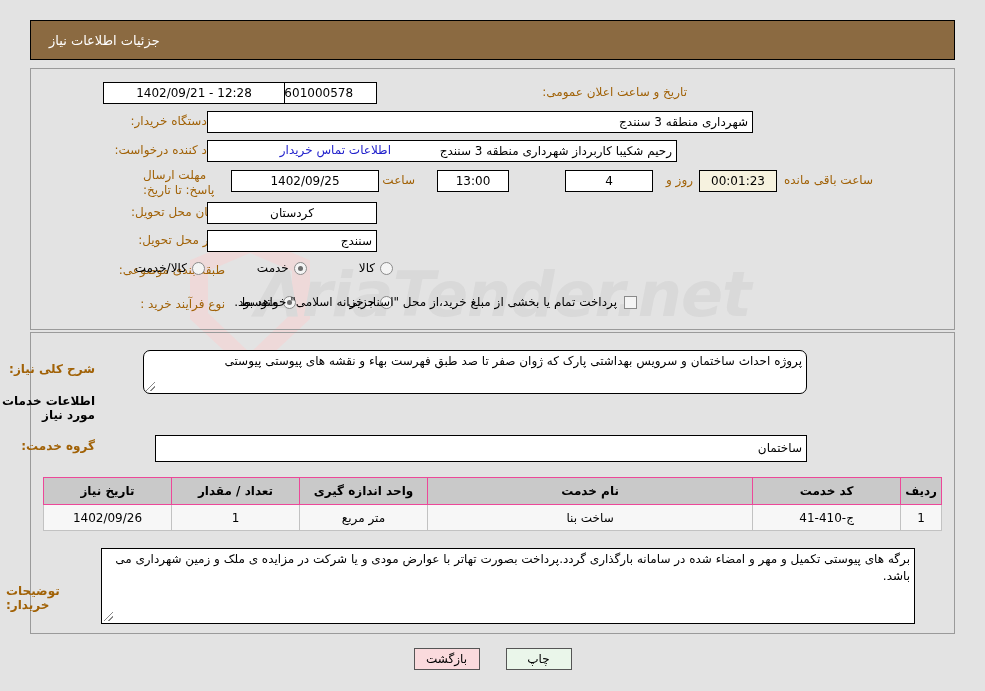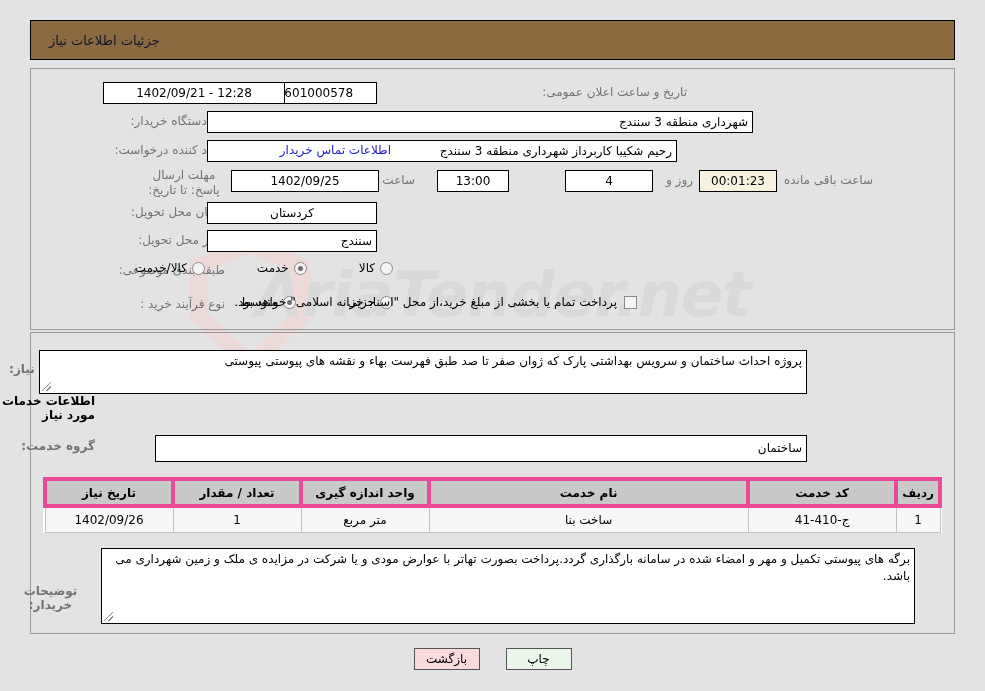--- a/index.html
+++ b/index.html
@@ -53,21 +53,21 @@
     font-style: italic;
   }
 
   
   .header-bar {
     position: absolute;
     top: 20px; left: 30px; right: 30px;
     height: 40px;
     background: #8b6a41;
     border: 1px solid #000;
-    color: #0f172a;
+    color: #ffffff;
     font-size: 13px;
     display: flex;
     align-items: center;
     justify-content: flex-start;
     padding-right: 0;
     z-index: 3;
   }
   .header-bar .title {
     margin-right: auto;
     padding-left: 18px;
@@ -87,23 +87,23 @@
   
   .frow {
     position: absolute;
     display: flex;
     align-items: center;
     height: 24px;
     white-space: nowrap;
   }
   .lbl {
     font-size: 12px;
-    color: #737373;
+    color: #a16207;
     padding-left: 6px;
-    text-align: center;
+    text-align: left;
   }
   .lbl-bold { font-weight: bold; }
   .fld {
     background: #fff;
     border: 1px solid #000;
     height: 22px;
     line-height: 20px;
     font-size: 12px;
     padding: 0 4px;
     overflow: hidden;
@@ -178,21 +178,21 @@
 
   
   table.grid {
     position: absolute;
     border-collapse: collapse;
     font-size: 12px;
     background: #fff;
   }
   table.grid th {
     background: #c9c9c9;
-    border: 4px solid #ec4899;
+    border: 1px solid #ec4899;
     font-weight: bold;
     height: 27px;
     padding: 0 4px;
     color: #000;
   }
   table.grid td {
     background: #f7f7f7;
     border: 1px solid #c2c2c2;
     height: 26px;
     text-align: center;
@@ -308,21 +308,21 @@
   </label>
 </div>
 <label class="opt" style="position:absolute; top:295px; right:348px; gap:7px; z-index:3;">
   <span class="chk"></span>
   <span>پرداخت تمام یا بخشی از مبلغ خرید،از محل "اسناد خزانه اسلامی" خواهد بود.</span>
 </label>
 
 <div class="panel" id="panel-mid"></div>
 
 <span class="lbl lbl-bold" style="position:absolute; top:362px; right:890px; z-index:3;">شرح کلی نیاز:</span>
-<div class="ta" style="position:absolute; top:350px; right:178px; width:768px; height:44px; z-index:3;">پروژه احداث ساختمان و سرویس بهداشتی پارک که ژوان صفر تا صد طبق  فهرست بهاء و نقشه های پیوستی پیوستی</div>
+<div class="ta" style="position:absolute; top:350px; right:178px; width:664px; height:44px; z-index:3;border-radius:7px;">پروژه احداث ساختمان و سرویس بهداشتی پارک که ژوان صفر تا صد طبق  فهرست بهاء و نقشه های پیوستی پیوستی</div>
 
 <div class="section-title" style="top:394px; right:890px; position:absolute; z-index:3;">اطلاعات خدمات مورد نیاز</div>
 
 <span class="lbl lbl-bold" style="position:absolute; top:439px; right:890px; z-index:3;">گروه خدمت:</span>
 <div class="fld rtl" style="position:absolute; top:435px; right:178px; width:652px; height:27px; line-height:25px; z-index:3;">ساختمان</div>
 
 <table class="grid" id="services-table" style="top:477px; right:43px; width:899px; z-index:3;">
   <thead>
     <tr>
       <th style="width:34px;">ردیف</th>

